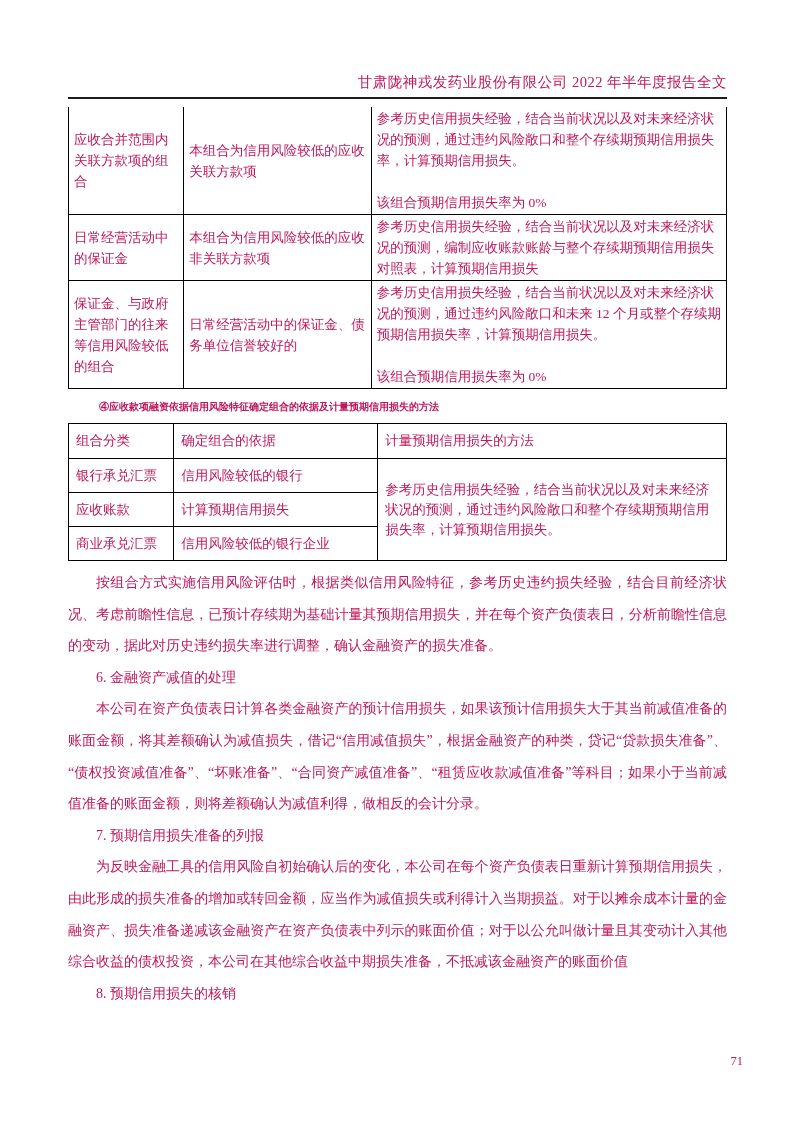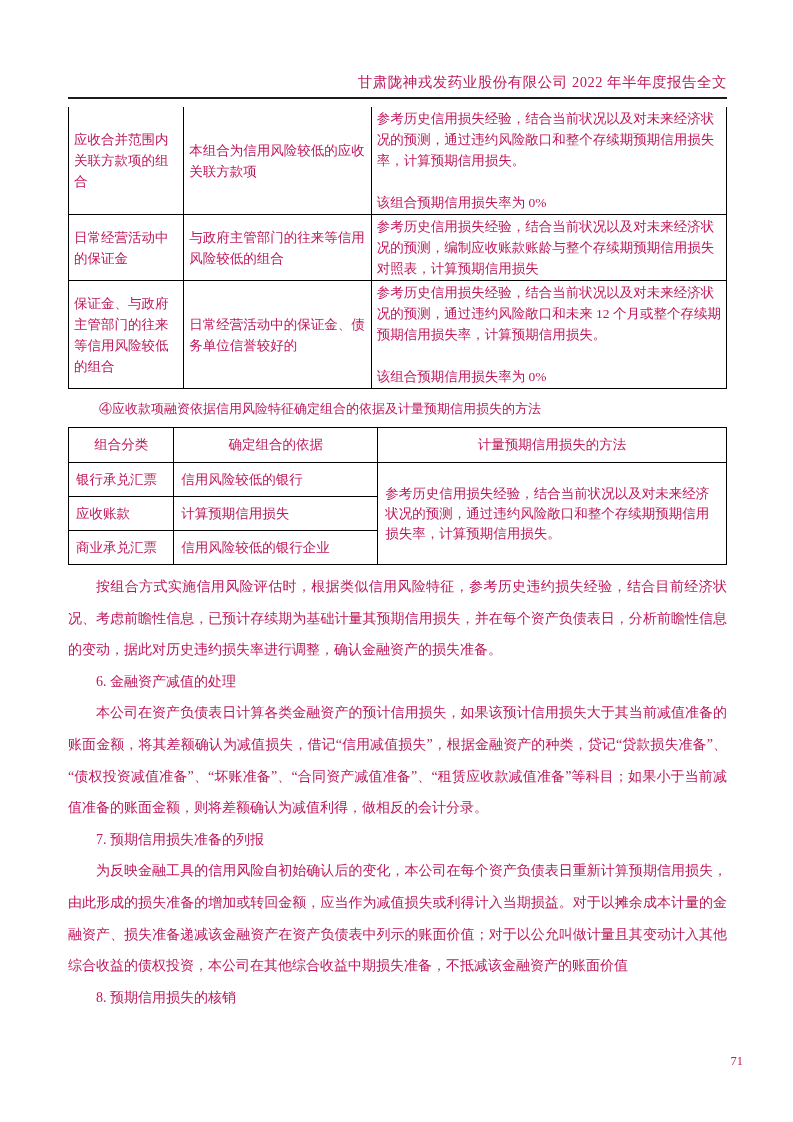--- a/index.html
+++ b/index.html
@@ -34,32 +34,33 @@
     padding:1px 5px;
     vertical-align:middle;
     word-break:break-all;
   }
   .t1 tr:first-child td { border-top:none; }
   .t1 .r0 { height:106px; }
   .t1 .r1 { height:65px; }
   .t1 .r2 { height:93px; }
   .pre { white-space:pre-line; }
   .caption {
-    font-size:13px;
+    font-size:10px;
     margin:11px 0 9px;
     padding-left:31px;
+    font-weight:bold;
   }
   .t2 th, .t2 td {
     border:1px solid #000;
     font-size:13.5px;
     line-height:20px;
     padding:2px 7px;
     word-break:break-all;
   }
-  .t2 th { font-weight:normal; text-align:center; height:30px; }
+  .t2 th { font-weight:normal; text-align:left; height:30px; }
   .t2 td { height:29px; vertical-align:middle; }
   .t2 .merged { vertical-align:middle; }
   .bodytext { margin-top:6px; }
   .para, .heading {
     margin:0;
     font-size:14px;
     line-height:31.6px;
     text-indent:2em;
     word-break:break-all;
   }
@@ -89,21 +90,21 @@
     <tbody>
       <tr class="r0">
         <td>应收合并范围内关联方款项的组合</td>
         <td>本组合为信用风险较低的应收关联方款项</td>
         <td class="pre">参考历史信用损失经验，结合当前状况以及对未来经济状况的预测，通过违约风险敞口和整个存续期预期信用损失率，计算预期信用损失。
 
 该组合预期信用损失率为 0%</td>
       </tr>
       <tr class="r1">
         <td>日常经营活动中的保证金</td>
-        <td>与政府主管部门的往来等信用风险较低的组合</td>
+        <td>本组合为信用风险较低的应收非关联方款项</td>
         <td class="pre">参考历史信用损失经验，结合当前状况以及对未来经济状况的预测，编制应收账款账龄与整个存续期预期信用损失对照表，计算预期信用损失</td>
       </tr>
       <tr class="r2">
         <td>保证金、与政府主管部门的往来等信用风险较低的组合</td>
         <td>日常经营活动中的保证金、债务单位信誉较好的</td>
         <td class="pre">参考历史信用损失经验，结合当前状况以及对未来经济状况的预测，通过违约风险敞口和未来 12 个月或整个存续期预期信用损失率，计算预期信用损失。
 
 该组合预期信用损失率为 0%</td>
       </tr>
     </tbody>

